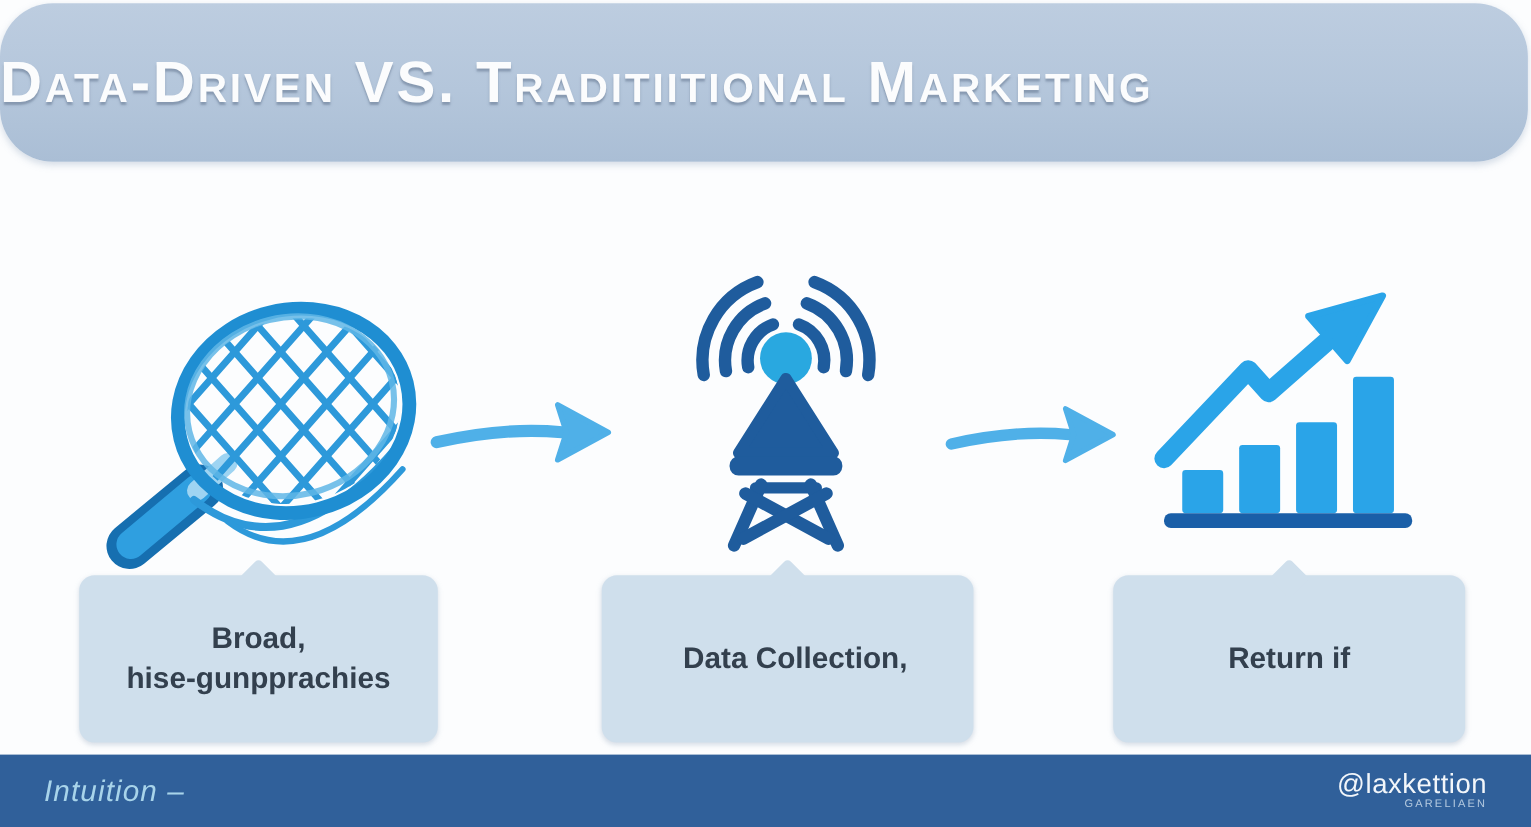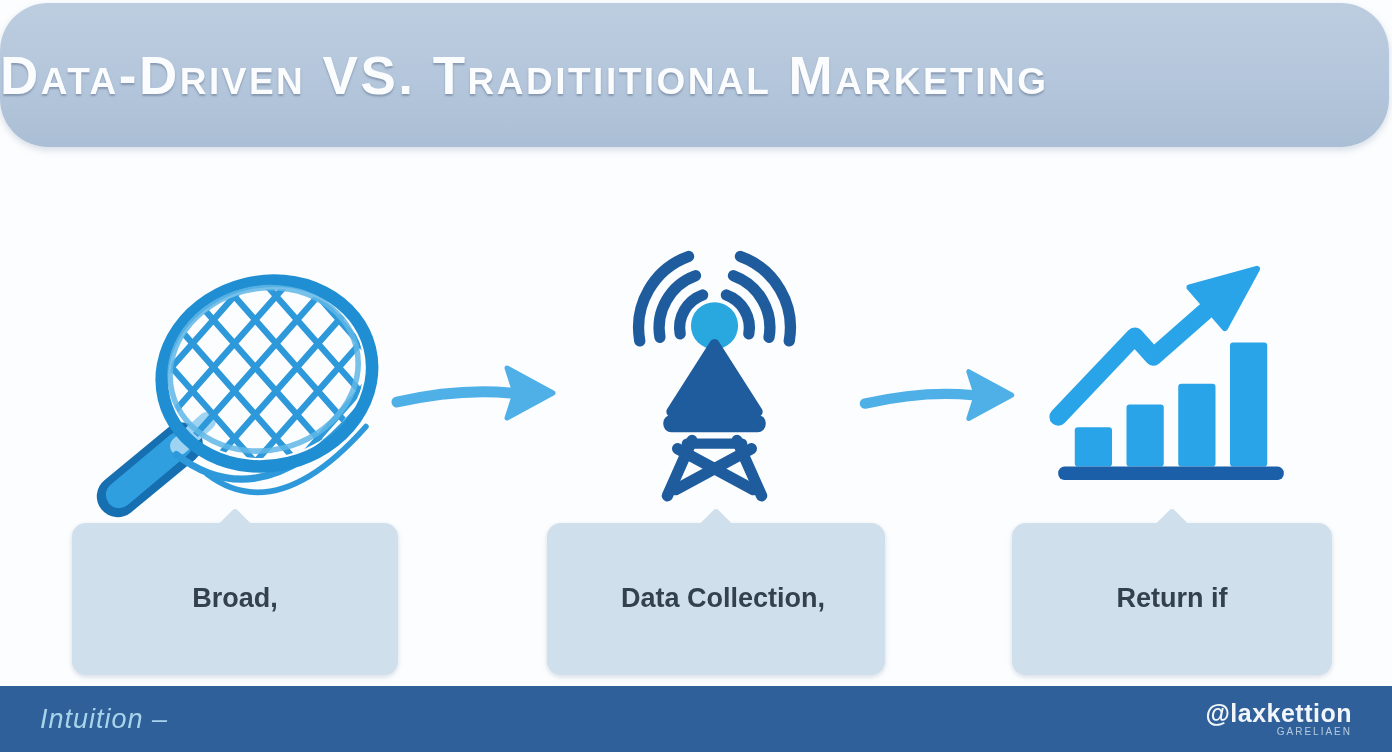--- a/index.html
+++ b/index.html
@@ -53,21 +53,21 @@
   
   .footer{
     position:absolute;left:0;right:0;bottom:0;height:66px;background:#30609a;
     display:flex;align-items:center;justify-content:space-between;
     padding:12px 40px;box-sizing:border-box;
   }
   .footer-left{
     font-style:italic;font-size:27px;color:#a8d4ea;letter-spacing:1px;
   }
   .watermark{display:flex;flex-direction:column;align-items:flex-end;line-height:1.05;}
-  .wm-main{font-size:25px;font-weight:700;color:#f2f6fa;letter-spacing:.5px;}
+  .wm-main{font-size:25px;font-weight:400;color:#f2f6fa;letter-spacing:.5px;}
   .wm-sub{font-size:10px;color:rgba(213,228,240,.8);letter-spacing:2px;margin-top:1px;}
 </style>
 </head>
 <body>
 
 <div class="canvas">
 
   <div class="banner">
     <h1>Data-Driven VS. Traditiitional Marketing</h1>
   </div>
@@ -161,20 +161,21 @@
       <rect x="122" y="116" width="36" height="80" rx="3" fill="#2aa4e8"></rect>
       <rect x="172" y="76" width="36" height="120" rx="3" fill="#2aa4e8"></rect>
       <path d="M6,148 L80,70 L98,90 L148,46" stroke="#2aa4e8" stroke-width="17" stroke-linecap="round" stroke-linejoin="round" fill="none"></path>
       <polygon points="198,5 133,23 167,62" fill="#2aa4e8" stroke="#2aa4e8" stroke-width="6" stroke-linejoin="round"></polygon>
       <rect x="6" y="196" width="218" height="13" rx="6" fill="#1a5fa8"></rect>
     </svg>
   </div>
 
   <div class="label-box box-1">
     <span>Broad,</span>
+    <span>hise-gunpprachies</span>
   </div>
   <div class="label-box box-2">
     <span>Data Collection,</span>
   </div>
   <div class="label-box box-3">
     <span>Return if</span>
   </div>
 
   <div class="footer">
     <div class="footer-left">Intuition –</div>

